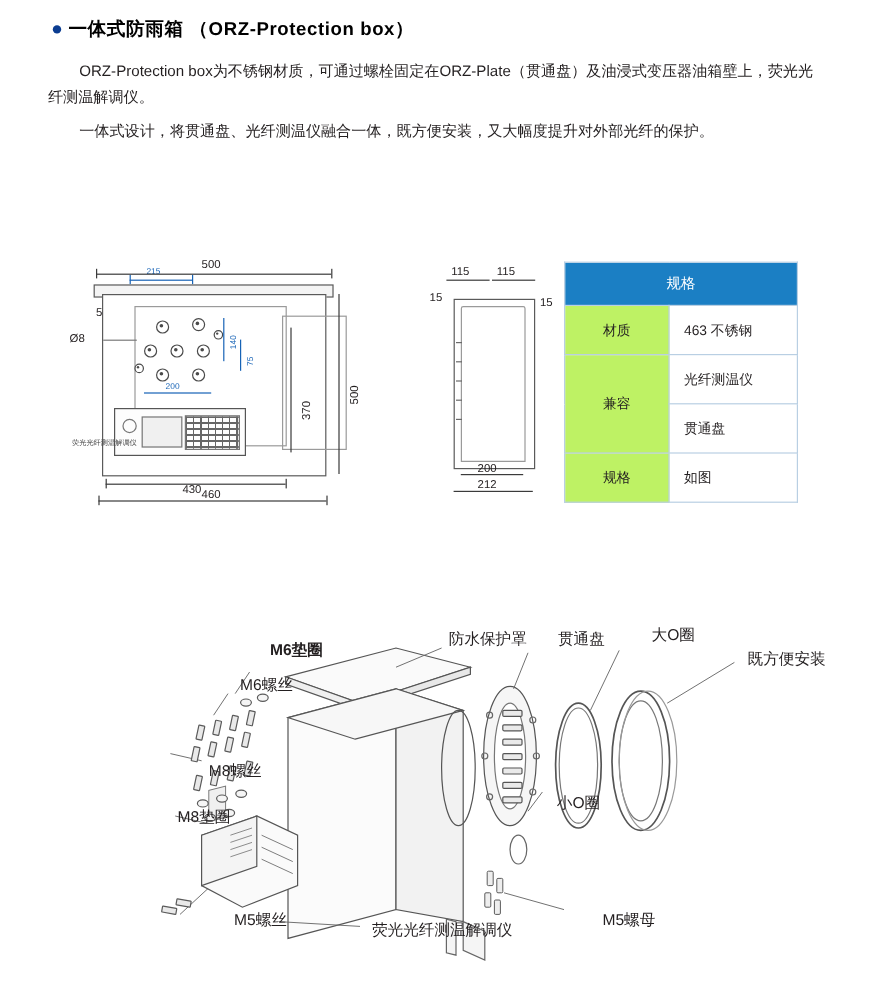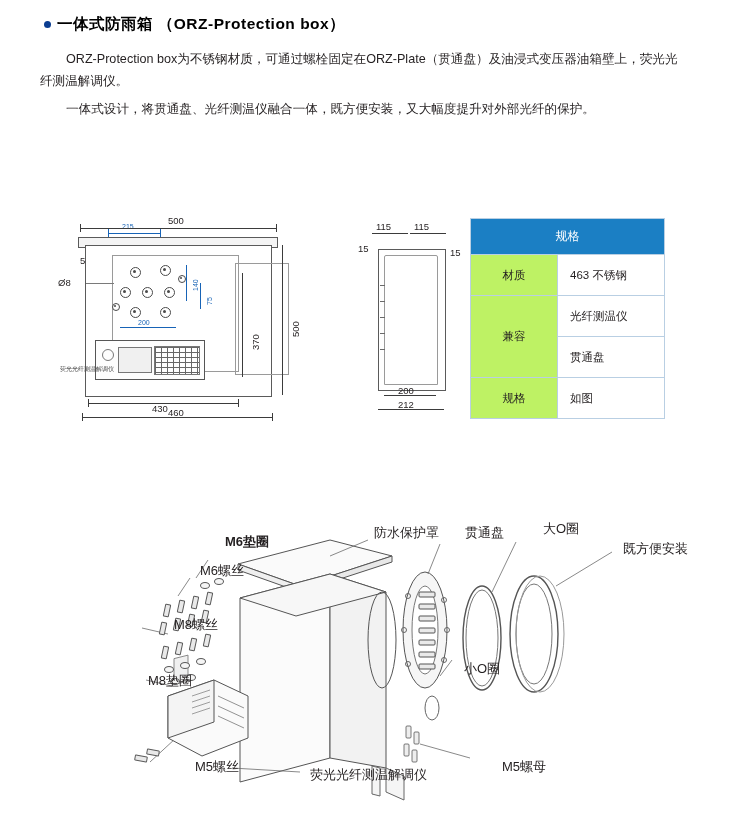--- a/index.html
+++ b/index.html
@@ -481,21 +481,21 @@
     <div class="washer" style="left:196px; top:158px;"></div>
     <div class="washer" style="left:170px; top:178px;"></div>
     <div class="washer" style="left:186px; top:174px;"></div>
 
     <div class="screw" style="left:138px; top:252px; transform:rotate(100deg);"></div>
     <div class="screw" style="left:150px; top:246px; transform:rotate(100deg);"></div>
   </div>
 
   <div class="ex-label" style="left:185px; top:33px;font-weight:bold;">M6垫圈</div>
   <div class="ex-label" style="left:160px; top:62px;text-align:center;">M6螺丝</div>
-  <div class="ex-label" style="left:98px; top:116px;padding-left:36px;">M8螺丝</div>
+  <div class="ex-label" style="left:98px; top:134px;padding-left:36px;">M8螺丝</div>
   <div class="ex-label" style="left:108px; top:172px;">M8垫圈</div>
   <div class="ex-label" style="left:155px; top:258px;">M5螺丝</div>
   <div class="ex-label" style="left:462px; top:258px;">M5螺母</div>
   <div class="ex-label" style="left:334px; top:24px;">防水保护罩</div>
   <div class="ex-label" style="left:425px; top:24px;">贯通盘</div>
   <div class="ex-label" style="left:503px; top:20px;">大O圈</div>
   <div class="ex-label" style="left:583px; top:40px;">既方便安装</div>
   <div class="ex-label" style="left:424px; top:160px;">小O圈</div>
   <div class="ex-label" style="left:270px; top:266px;">荧光光纤测温解调仪</div>
 </div>

